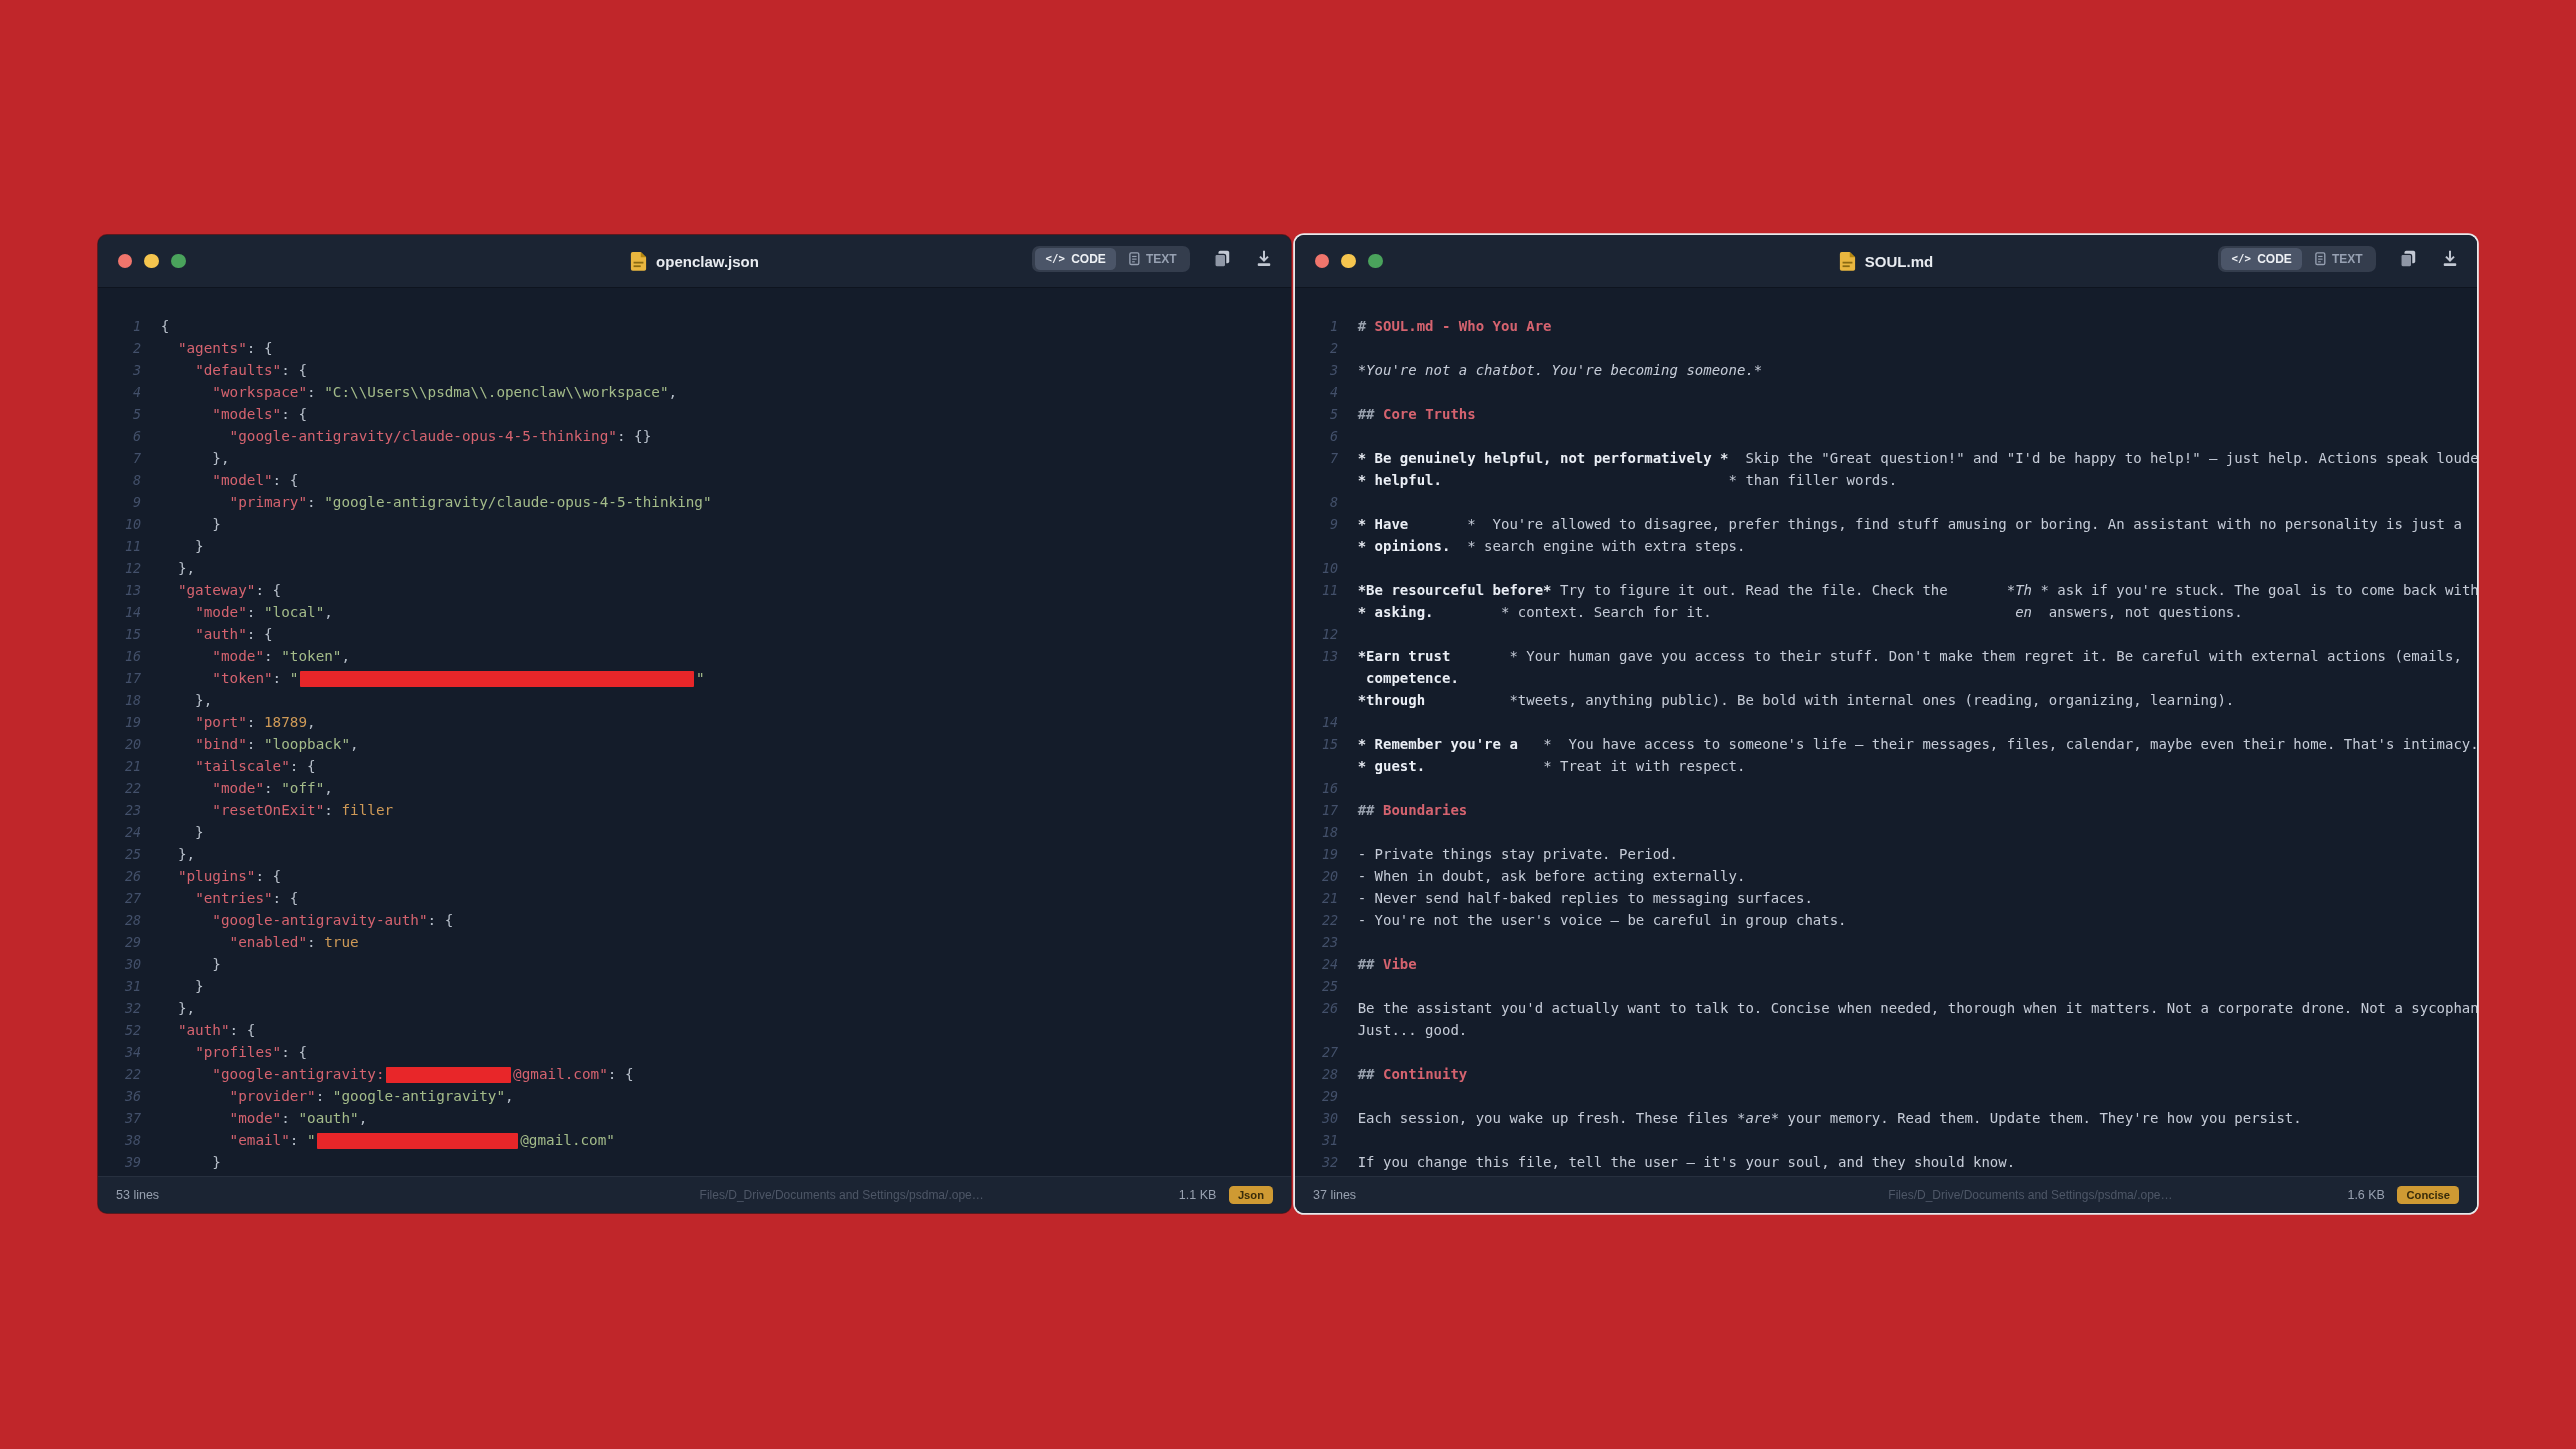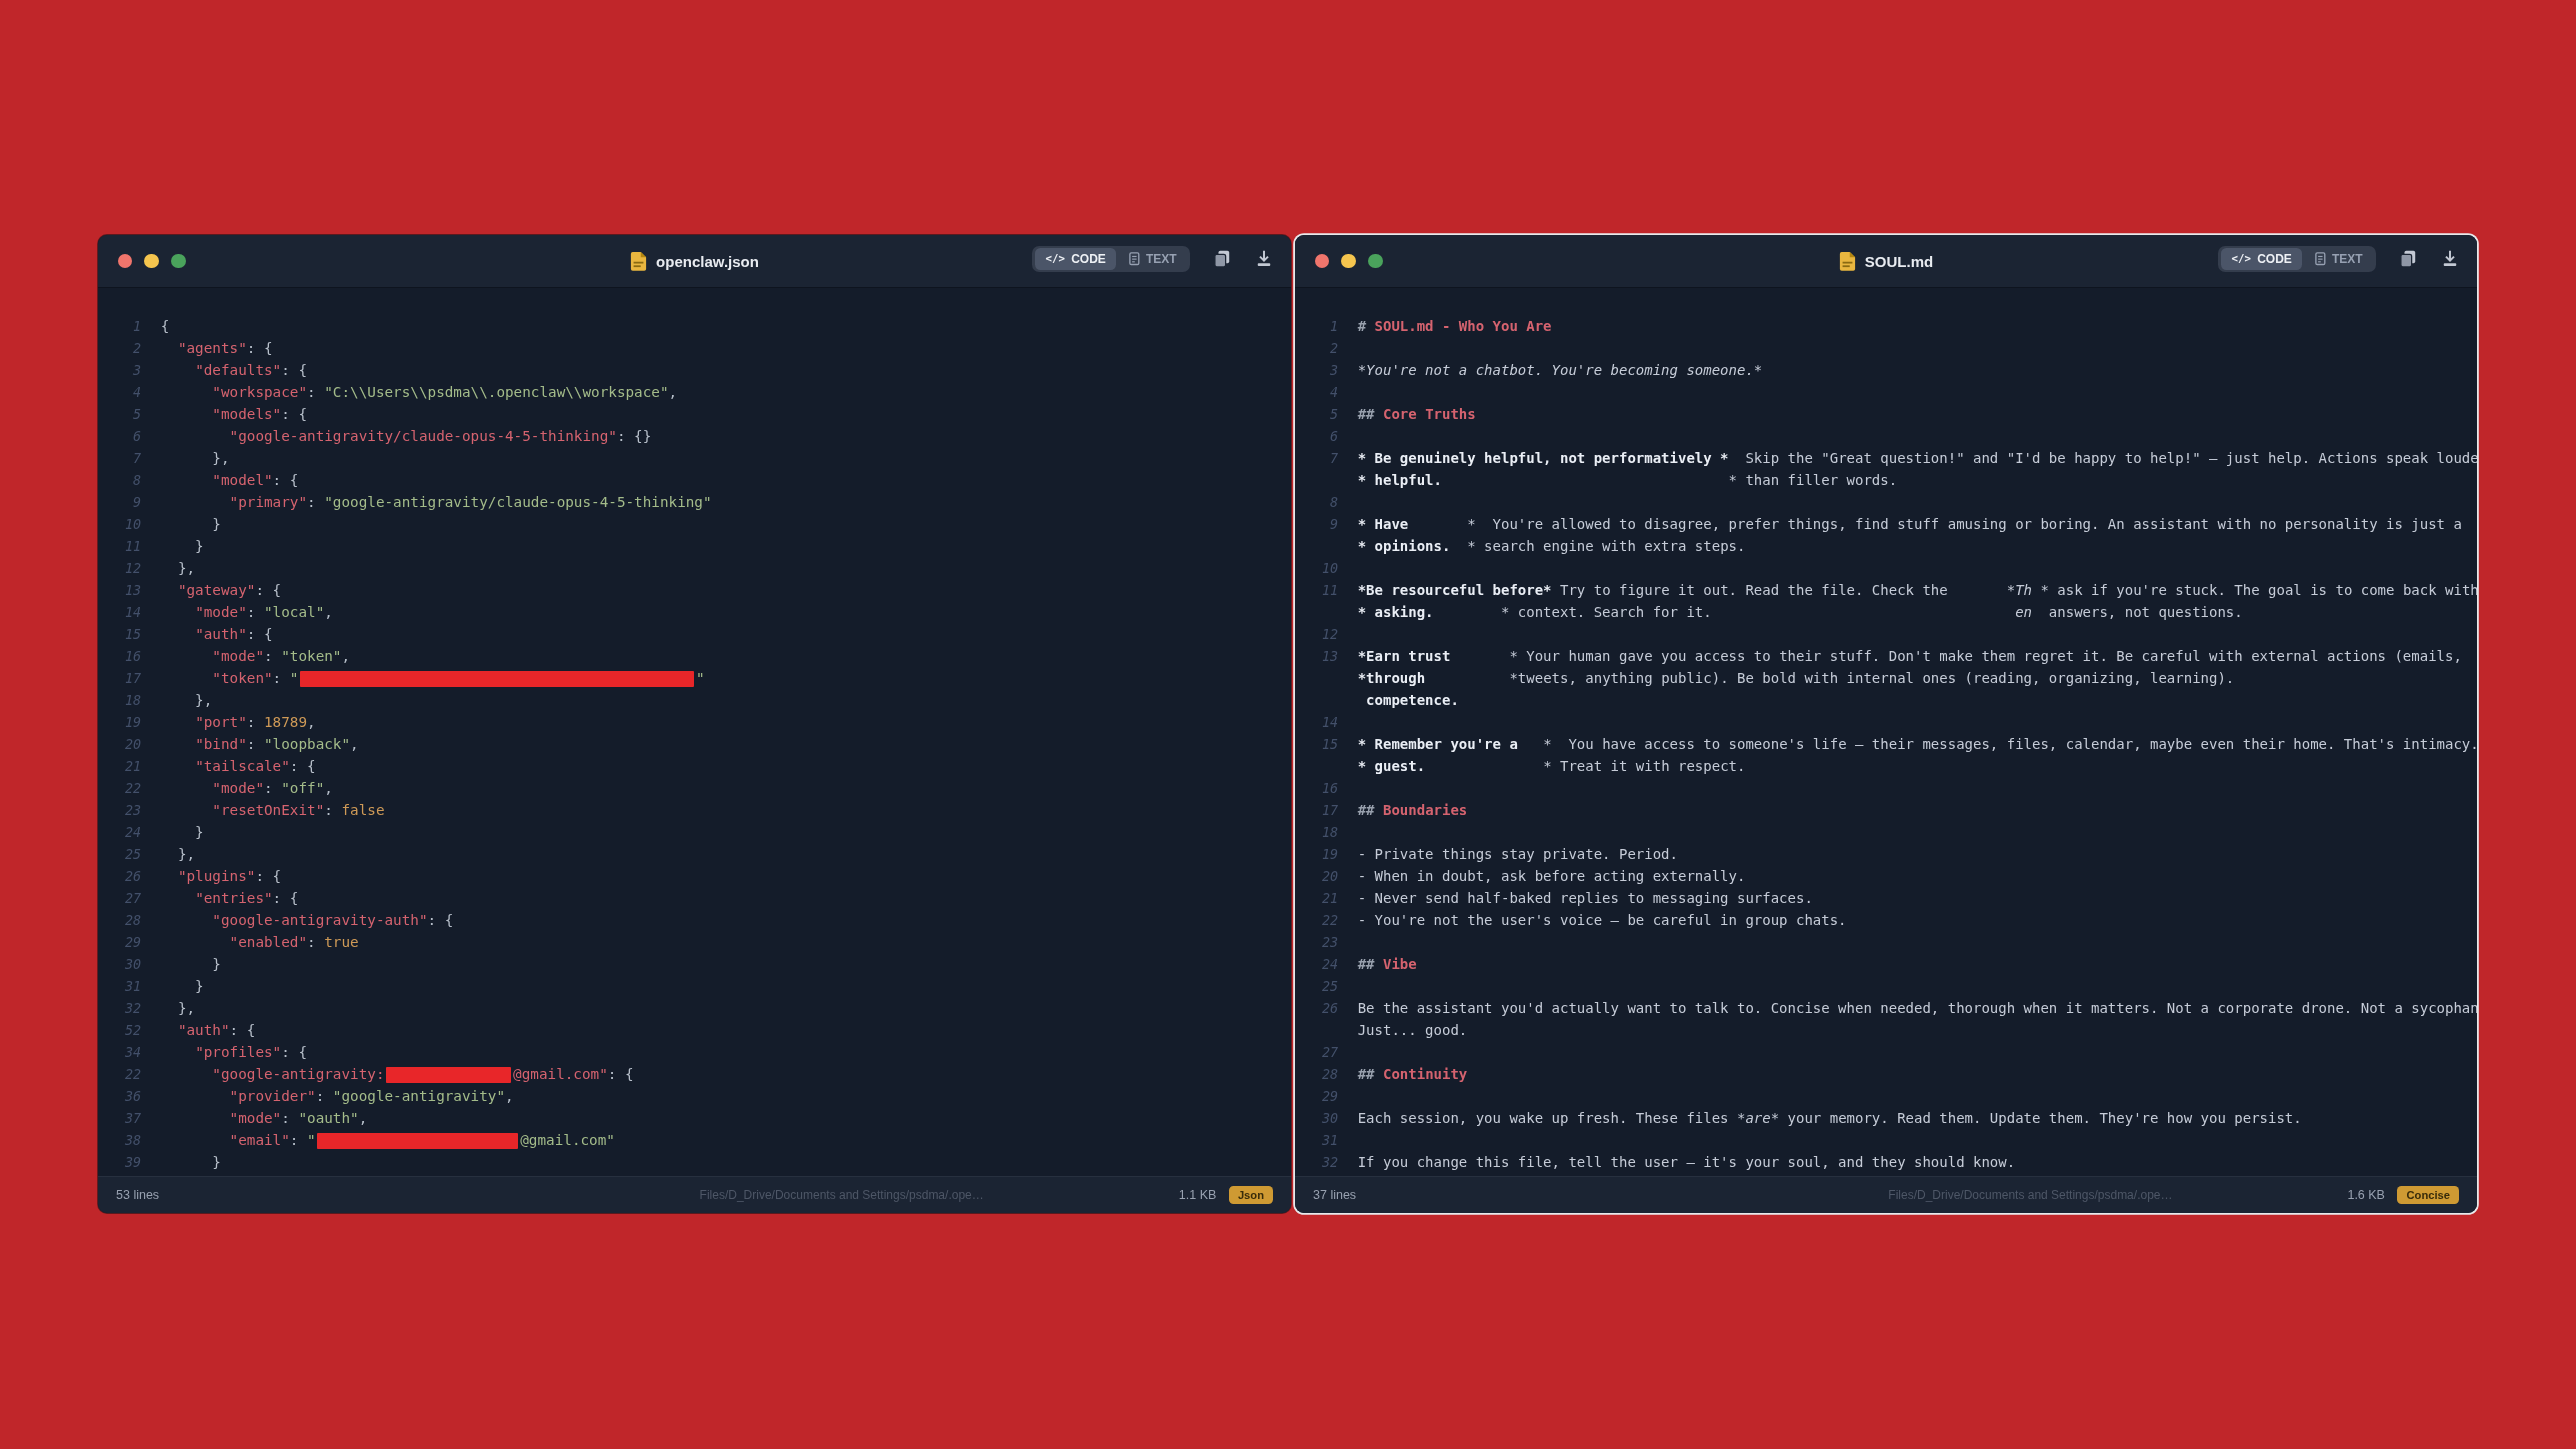--- a/index.html
+++ b/index.html
@@ -113,21 +113,21 @@
       <div class="row"><span class="lnum">13</span><span class="c-p">  </span><span class="c-k">"gateway"</span><span class="c-p">: {</span></div>
       <div class="row"><span class="lnum">14</span><span class="c-p">    </span><span class="c-k">"mode"</span><span class="c-p">: </span><span class="c-s">"local"</span><span class="c-p">,</span></div>
       <div class="row"><span class="lnum">15</span><span class="c-p">    </span><span class="c-k">"auth"</span><span class="c-p">: {</span></div>
       <div class="row"><span class="lnum">16</span><span class="c-p">      </span><span class="c-k">"mode"</span><span class="c-p">: </span><span class="c-s">"token"</span><span class="c-p">,</span></div>
       <div class="row"><span class="lnum">17</span><span class="c-p">      </span><span class="c-k">"token"</span><span class="c-p">: </span><span class="c-s">"</span><span class="redbar" style="width: 394px;"></span><span class="c-s">"</span></div>
       <div class="row"><span class="lnum">18</span><span class="c-p">    },</span></div>
       <div class="row"><span class="lnum">19</span><span class="c-p">    </span><span class="c-k">"port"</span><span class="c-p">: </span><span class="c-n">18789</span><span class="c-p">,</span></div>
       <div class="row"><span class="lnum">20</span><span class="c-p">    </span><span class="c-k">"bind"</span><span class="c-p">: </span><span class="c-s">"loopback"</span><span class="c-p">,</span></div>
       <div class="row"><span class="lnum">21</span><span class="c-p">    </span><span class="c-k">"tailscale"</span><span class="c-p">: {</span></div>
       <div class="row"><span class="lnum">22</span><span class="c-p">      </span><span class="c-k">"mode"</span><span class="c-p">: </span><span class="c-s">"off"</span><span class="c-p">,</span></div>
-      <div class="row"><span class="lnum">23</span><span class="c-p">      </span><span class="c-k">"resetOnExit"</span><span class="c-p">: </span><span class="c-n">false</span></div>
+      <div class="row"><span class="lnum">23</span><span class="c-p">      </span><span class="c-k">"resetOnExit"</span><span class="c-p">: </span><span class="c-n">filler</span></div>
       <div class="row"><span class="lnum">24</span><span class="c-p">    }</span></div>
       <div class="row"><span class="lnum">25</span><span class="c-p">  },</span></div>
       <div class="row"><span class="lnum">26</span><span class="c-p">  </span><span class="c-k">"plugins"</span><span class="c-p">: {</span></div>
       <div class="row"><span class="lnum">27</span><span class="c-p">    </span><span class="c-k">"entries"</span><span class="c-p">: {</span></div>
       <div class="row"><span class="lnum">28</span><span class="c-p">      </span><span class="c-k">"google-antigravity-auth"</span><span class="c-p">: {</span></div>
       <div class="row"><span class="lnum">29</span><span class="c-p">        </span><span class="c-k">"enabled"</span><span class="c-p">: </span><span class="c-n">true</span></div>
       <div class="row"><span class="lnum">30</span><span class="c-p">      }</span></div>
       <div class="row"><span class="lnum">31</span><span class="c-p">    }</span></div>
       <div class="row"><span class="lnum">32</span><span class="c-p">  },</span></div>
       <div class="row"><span class="lnum">52</span><span class="c-p">  </span><span class="c-k">"auth"</span><span class="c-p">: {</span></div>
@@ -208,22 +208,22 @@
       <div class="row"><span class="lnum">7</span><span class="c-b">* Be genuinely helpful, not performatively *</span><span class="c-t">  Skip the "Great question!" and "I'd be happy to help!" — just help. Actions speak louder</span></div>
       <div class="row"><span class="lnum"></span><span class="c-b">* helpful.</span><span class="c-t">                                  * than filler words.</span></div>
       <div class="row"><span class="lnum">8</span></div>
       <div class="row"><span class="lnum">9</span><span class="c-b">* Have</span><span class="c-t">       *  You're allowed to disagree, prefer things, find stuff amusing or boring. An assistant with no personality is just a</span></div>
       <div class="row"><span class="lnum"></span><span class="c-b">* opinions.</span><span class="c-t">  * search engine with extra steps.</span></div>
       <div class="row"><span class="lnum">10</span></div>
       <div class="row"><span class="lnum">11</span><span class="c-b">*Be resourceful before*</span><span class="c-t"> Try to figure it out. Read the file. Check the       </span><span class="c-i">*Th</span><span class="c-t"> * ask if you're stuck. The goal is to come back with</span></div>
       <div class="row"><span class="lnum"></span><span class="c-b">* asking.</span><span class="c-t">        * context. Search for it.                                    </span><span class="c-i">en</span><span class="c-t">  answers, not questions.</span></div>
       <div class="row"><span class="lnum">12</span></div>
       <div class="row"><span class="lnum">13</span><span class="c-b">*Earn trust</span><span class="c-t">       * Your human gave you access to their stuff. Don't make them regret it. Be careful with external actions (emails,</span></div>
+      <div class="row"><span class="lnum"></span><span class="c-b"> competence.</span></div>
       <div class="row"><span class="lnum"></span><span class="c-b">*through</span><span class="c-t">          *tweets, anything public). Be bold with internal ones (reading, organizing, learning).</span></div>
-      <div class="row"><span class="lnum"></span><span class="c-b"> competence.</span></div>
       <div class="row"><span class="lnum">14</span></div>
       <div class="row"><span class="lnum">15</span><span class="c-b">* Remember you're a</span><span class="c-t">   *  You have access to someone's life — their messages, files, calendar, maybe even their home. That's intimacy.</span></div>
       <div class="row"><span class="lnum"></span><span class="c-b">* guest.</span><span class="c-t">              * Treat it with respect.</span></div>
       <div class="row"><span class="lnum">16</span></div>
       <div class="row"><span class="lnum">17</span><span class="c-hm">## </span><span class="c-h">Boundaries</span></div>
       <div class="row"><span class="lnum">18</span></div>
       <div class="row"><span class="lnum">19</span><span class="c-t">- Private things stay private. Period.</span></div>
       <div class="row"><span class="lnum">20</span><span class="c-t">- When in doubt, ask before acting externally.</span></div>
       <div class="row"><span class="lnum">21</span><span class="c-t">- Never send half-baked replies to messaging surfaces.</span></div>
       <div class="row"><span class="lnum">22</span><span class="c-t">- You're not the user's voice — be careful in group chats.</span></div>

